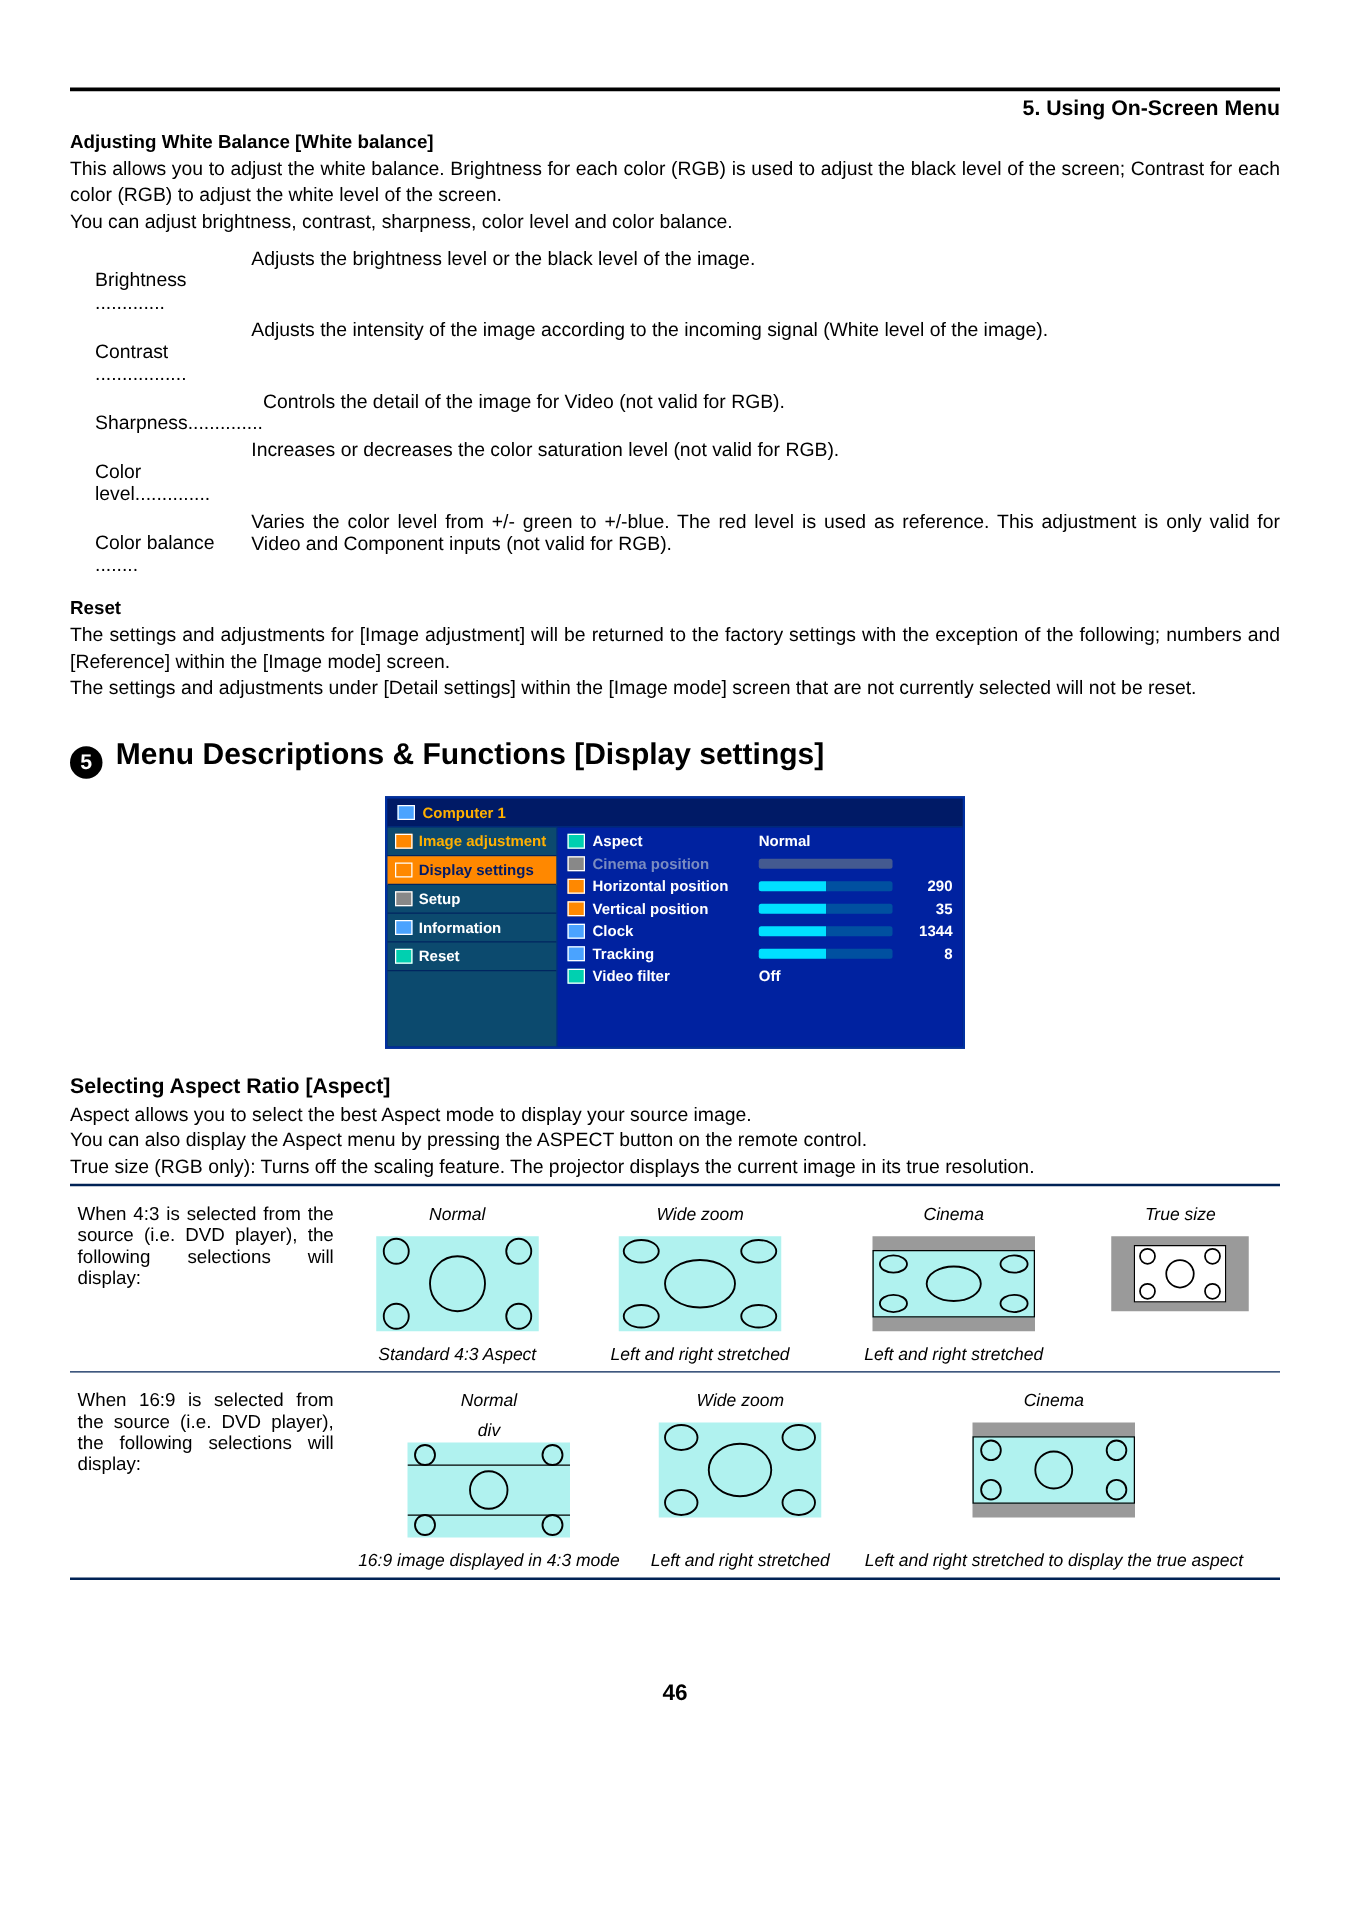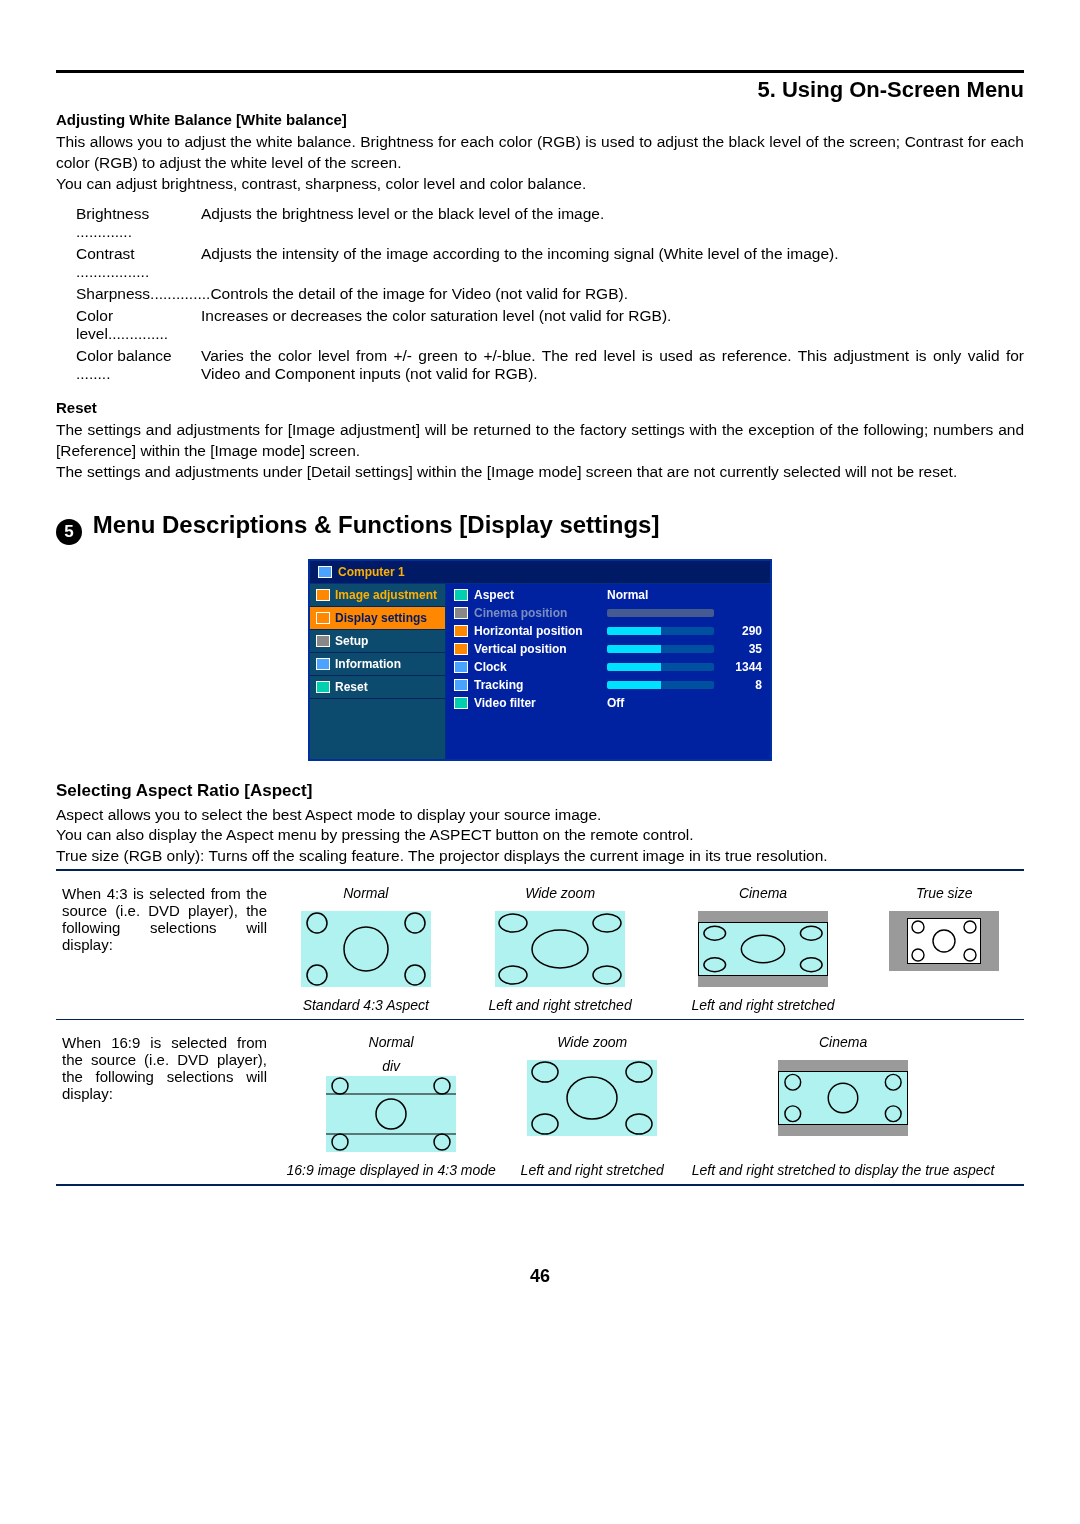--- a/index.html
+++ b/index.html
@@ -12,21 +12,21 @@
   .page {
     padding: 70px 56px 40px 56px;
     position: relative;
   }
   .top-rule {
     border-top: 3px solid #000;
     margin-bottom: 4px;
   }
   .chapter {
     font-weight: bold;
-    font-size: 22px;
+    font-size: 17px;
     text-align: right;
     margin-bottom: 8px;
   }
   .subbold {
     font-weight: bold;
     font-size: 15px;
     margin-top: 6px;
     margin-bottom: 4px;
   }
   .body {
@@ -46,20 +46,21 @@
     padding: 6px 0 6px 20px;
     font-size: 15.5px;
     font-family: Arial, Helvetica, sans-serif;
   }
   .indent-list .row {
     display: flex;
     margin: 4px 0;
   }
   .indent-list .term {
     flex: 0 0 125px;
+    margin-top: 17px;
   }
   .indent-list .desc {
     flex: 1;
     text-align: justify;
   }
   .bullet5 {
     display: inline-flex;
     align-items: center;
     justify-content: center;
     width: 26px;

